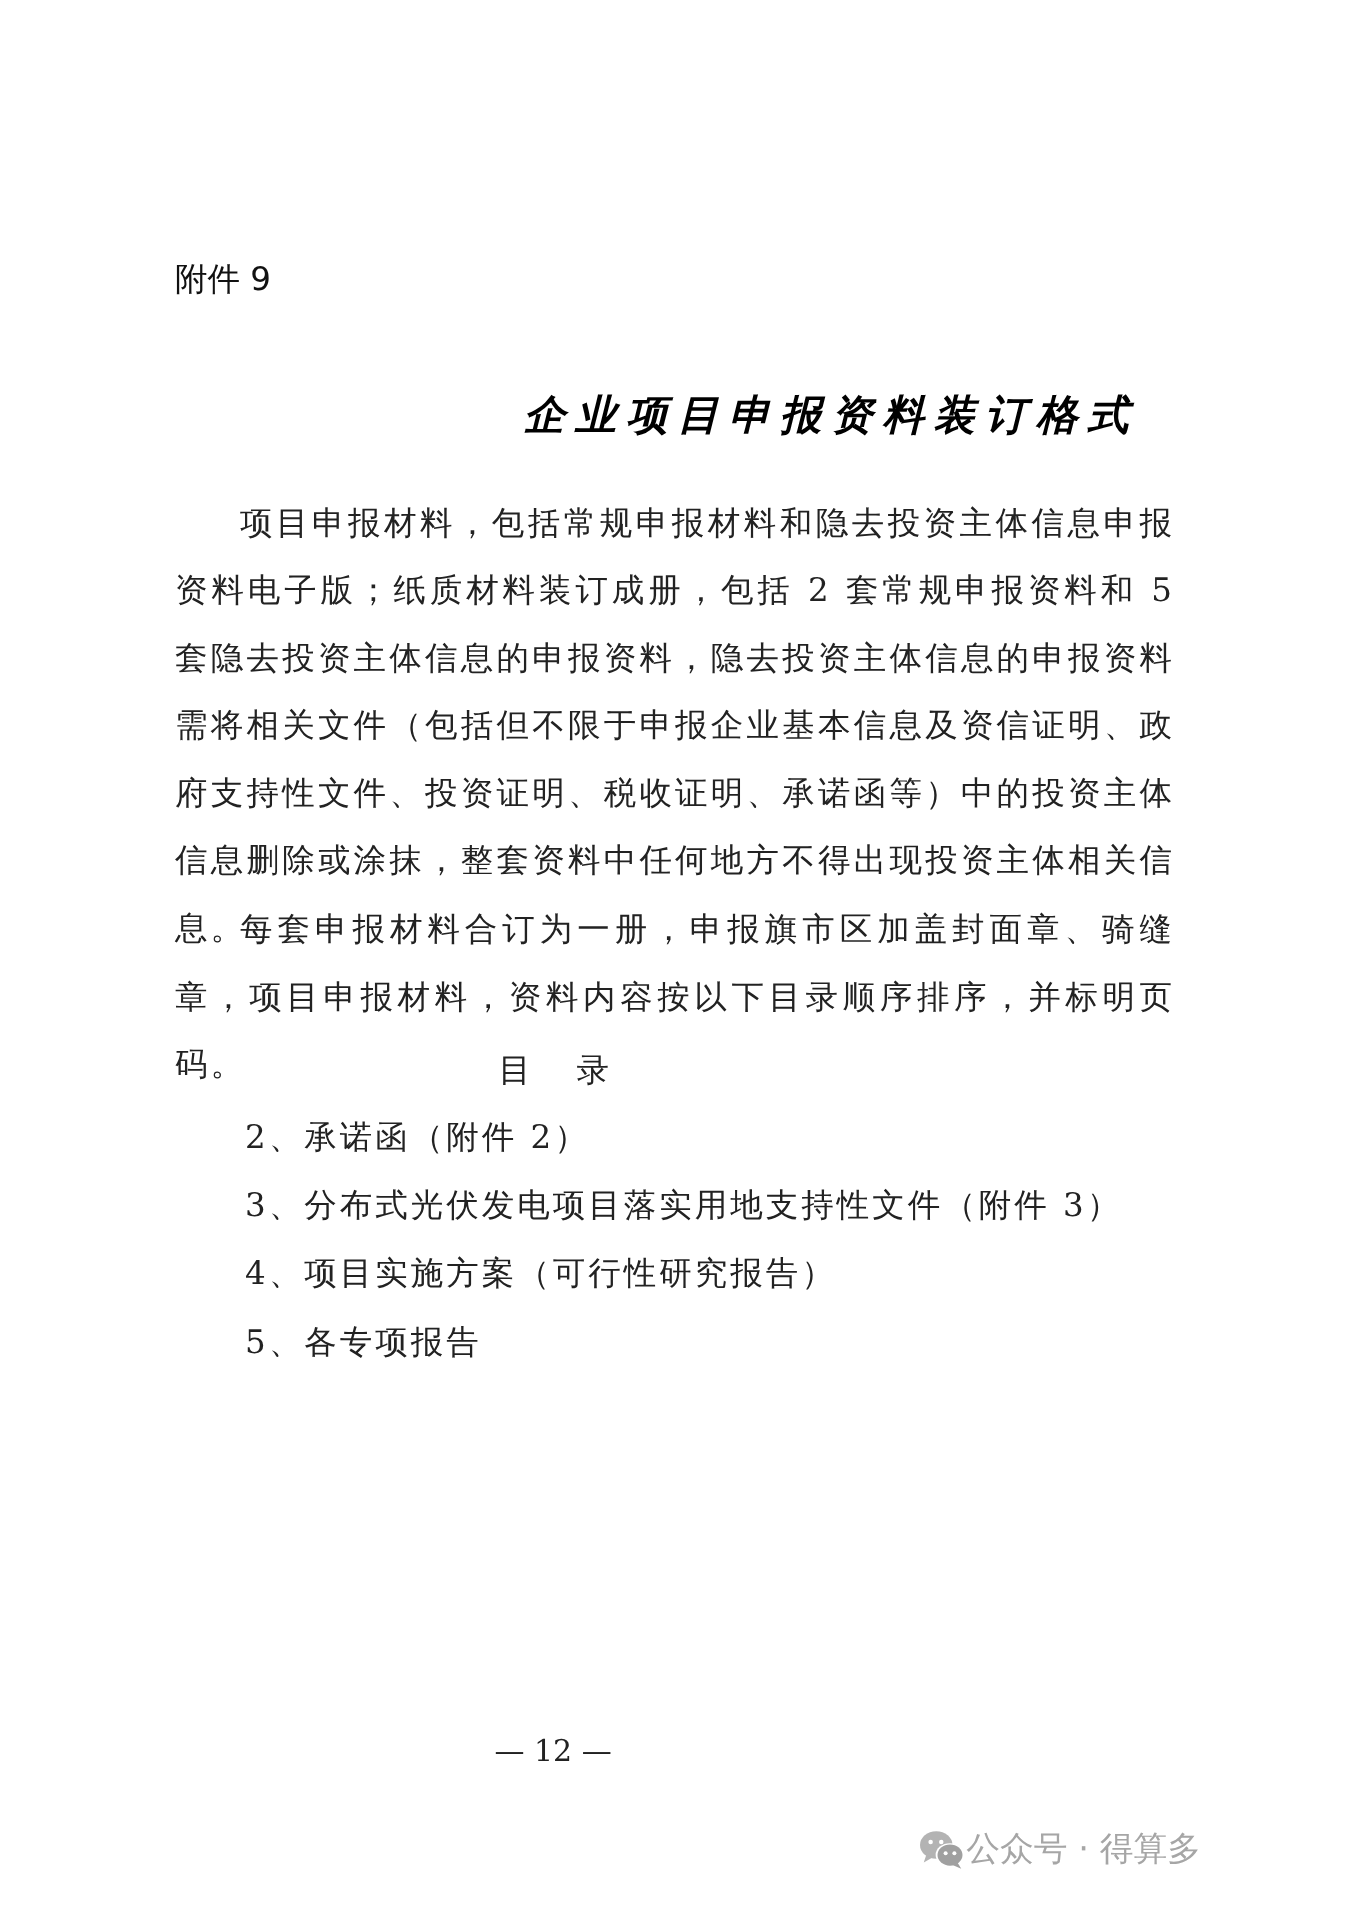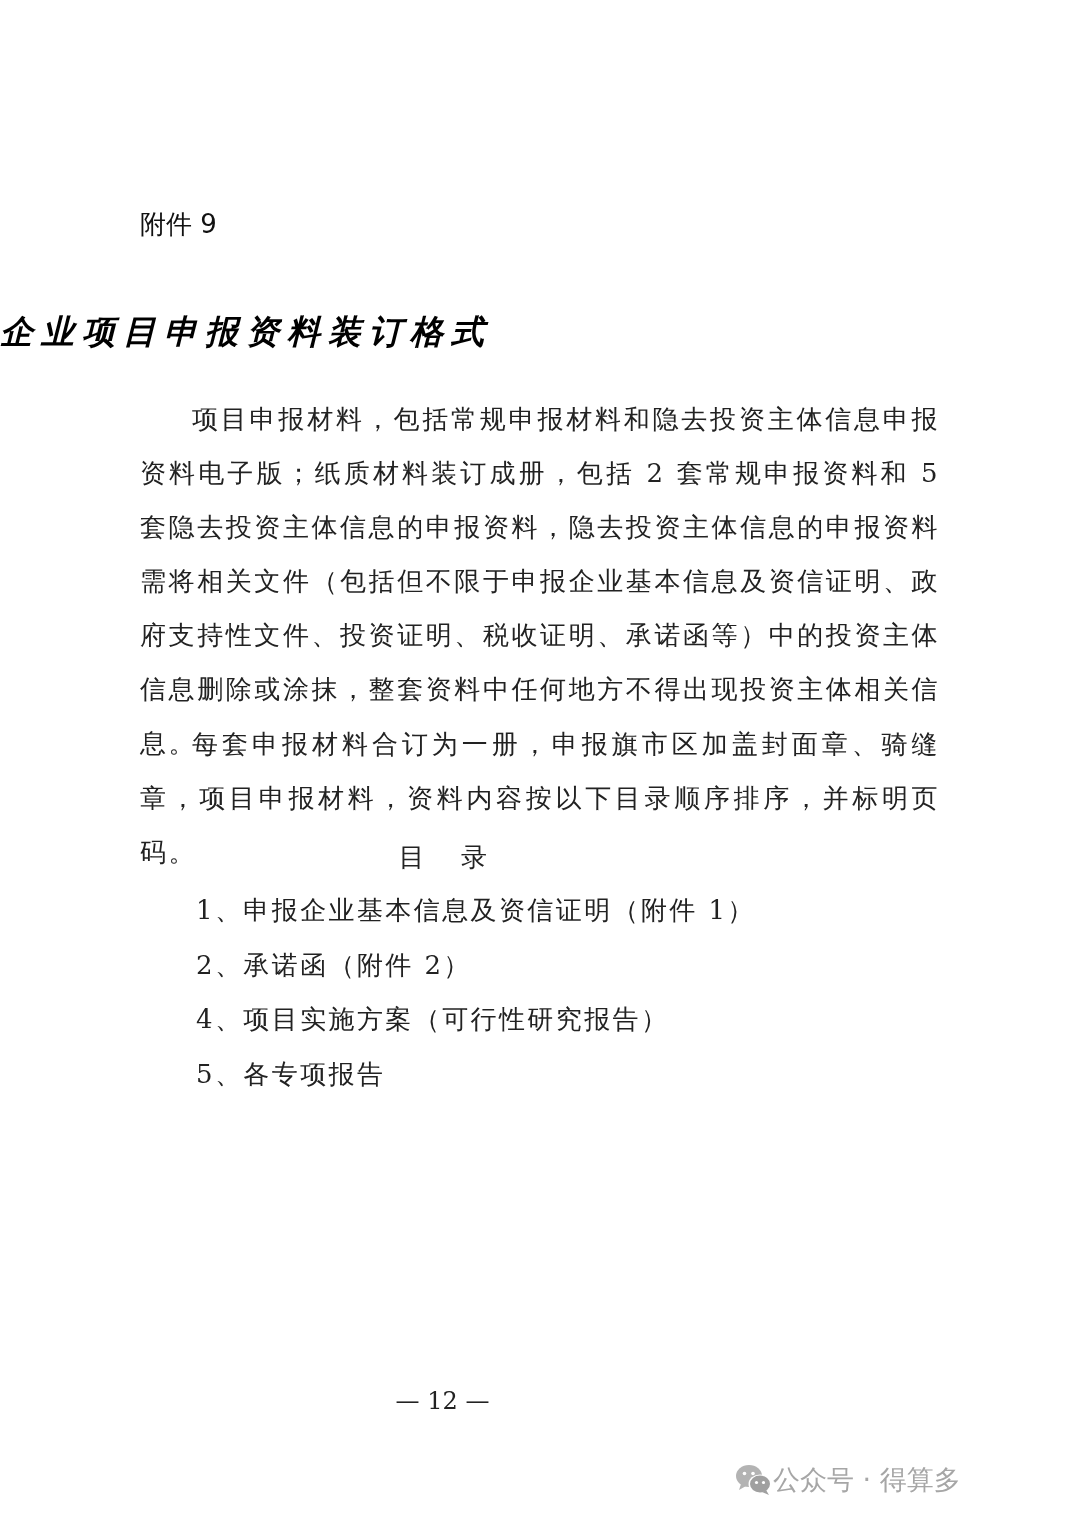--- a/index.html
+++ b/index.html
@@ -22,21 +22,21 @@
       font-family: "DejaVu Sans", "Liberation Sans", sans-serif;
       font-size: 26px;
       line-height: 40px;
       color: #111;
     }
     .doc-title {
       position: absolute;
       left: 0;
       width: 911px;
       top: 308px;
-      text-align: left;
+      text-align: right;
       font-family: "DejaVu Serif", "Liberation Serif", serif;
       font-size: 33px;
       font-weight: bold;
       font-style: italic;
       letter-spacing: 8px;
       line-height: 48px;
       color: #000;
     }
     .body-text {
       position: absolute;
@@ -122,22 +122,22 @@
   <p class="para">项目申报材料，包括常规申报材料和隐去投资主体信息申报资料电子版；纸质材料装订成册，包括 2 套常规申报资料和 5 套隐去投资主体信息的申报资料，隐去投资主体信息的申报资料需将相关文件（包括但不限于申报企业基本信息及资信证明、政府支持性文件、投资证明、税收证明、承诺函等）中的投资主体信息删除或涂抹，整套资料中任何地方不得出现投资主体相关信息。</p>
 </div>
 
 <div class="body-text" id="para2">
   <p class="para">每套申报材料合订为一册，申报旗市区加盖封面章、骑缝章，项目申报材料，资料内容按以下目录顺序排序，并标明页码。</p>
 </div>
 
 <div class="toc-heading">目 录</div>
 
 <ul class="toc-list">
-  <li>1、申报企业基本信息及资信证明（附件 1）</li>
   <li>2、承诺函（附件 2）</li>
+  <li>3、分布式光伏发电项目落实用地支持性文件（附件 3）</li>
   <li>4、项目实施方案（可行性研究报告）</li>
   <li>5、各专项报告</li>
 </ul>
 
 <div class="page-number">— 12 —</div>
 
 <div class="watermark">
   <span class="wechat-icon">
     <svg width="38" height="34" viewBox="0 0 38 34">
       <ellipse cx="14" cy="13" rx="13" ry="11" fill="#b3b3b3"></ellipse>

